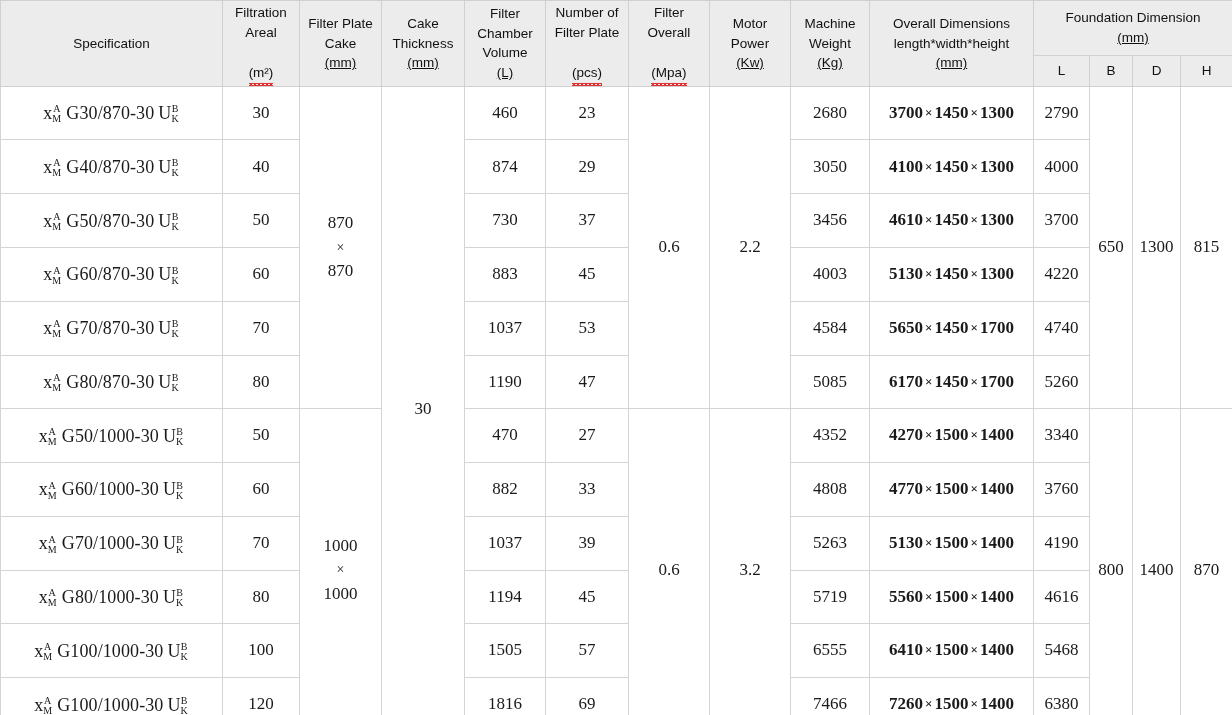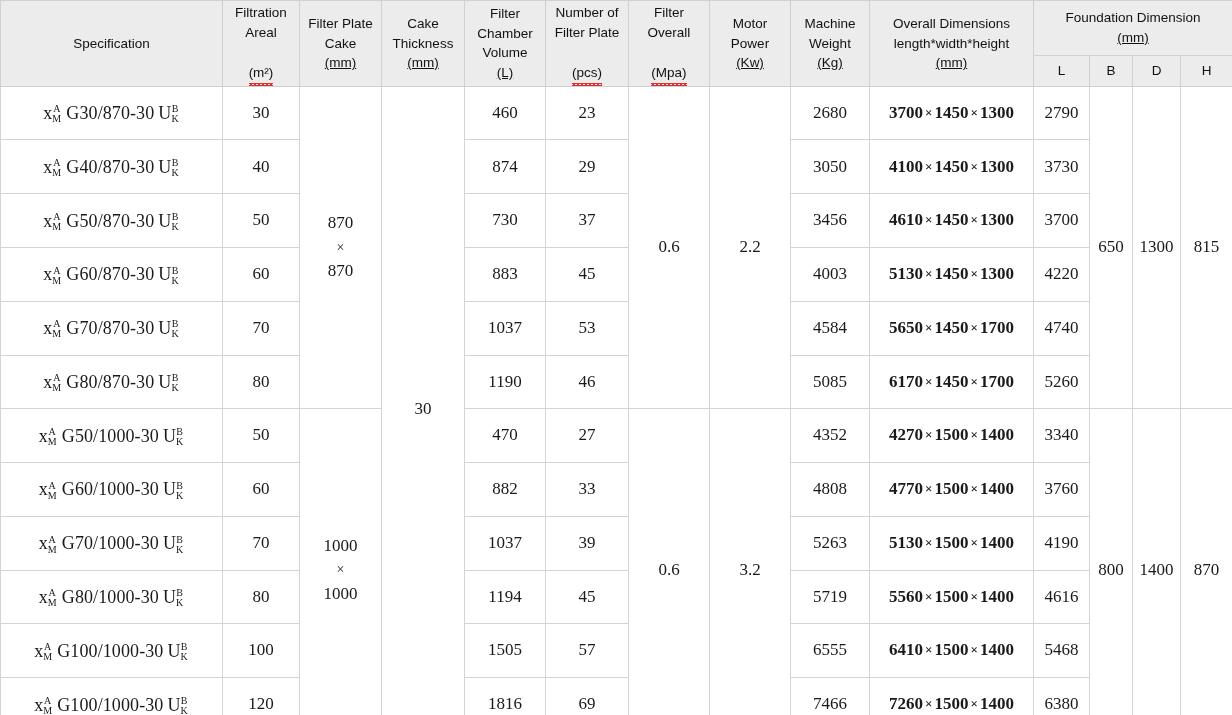--- a/index.html
+++ b/index.html
@@ -226,21 +226,21 @@
               <span class="sub">M</span>
             </span><span class="gap"></span><span class="base">G40/870-30</span><span class="gap"></span><span class="base">U</span><span class="sc">
               <span class="sup">B</span>
               <span class="sub">K</span>
             </span></span></td>
         <td class="num">40</td>
         <td class="num">874</td>
         <td class="num">29</td>
         <td class="num">3050</td>
         <td><span class="dims">4100<span class="x">×</span>1450<span class="x">×</span>1300</span></td>
-        <td class="num">3730</td>
+        <td class="num">4000</td>
       </tr>
       <tr>
         <td><span class="model"><span class="base">x</span><span class="sc">
               <span class="sup">A</span>
               <span class="sub">M</span>
             </span><span class="gap"></span><span class="base">G50/870-30</span><span class="gap"></span><span class="base">U</span><span class="sc">
               <span class="sup">B</span>
               <span class="sub">K</span>
             </span></span></td>
         <td class="num">50</td>
@@ -283,21 +283,21 @@
       <tr>
         <td><span class="model"><span class="base">x</span><span class="sc">
               <span class="sup">A</span>
               <span class="sub">M</span>
             </span><span class="gap"></span><span class="base">G80/870-30</span><span class="gap"></span><span class="base">U</span><span class="sc">
               <span class="sup">B</span>
               <span class="sub">K</span>
             </span></span></td>
         <td class="num">80</td>
         <td class="num">1190</td>
-        <td class="num">46</td>
+        <td class="num">47</td>
         <td class="num">5085</td>
         <td><span class="dims">6170<span class="x">×</span>1450<span class="x">×</span>1700</span></td>
         <td class="num">5260</td>
       </tr>
       <tr>
         <td><span class="model"><span class="base">x</span><span class="sc">
               <span class="sup">A</span>
               <span class="sub">M</span>
             </span><span class="gap"></span><span class="base">G50/1000-30</span><span class="gap"></span><span class="base">U</span><span class="sc">
               <span class="sup">B</span>

